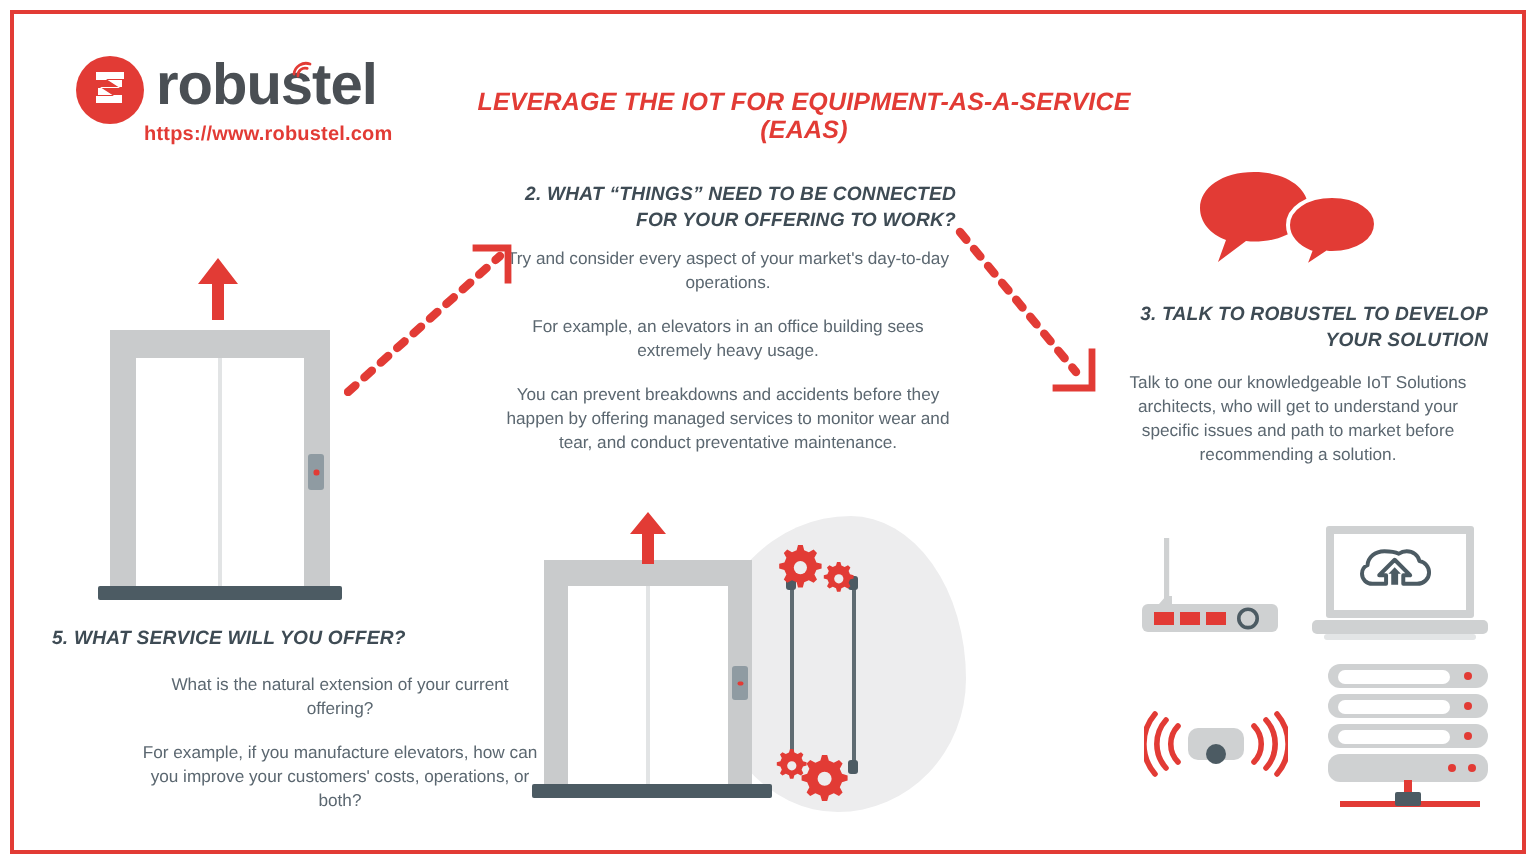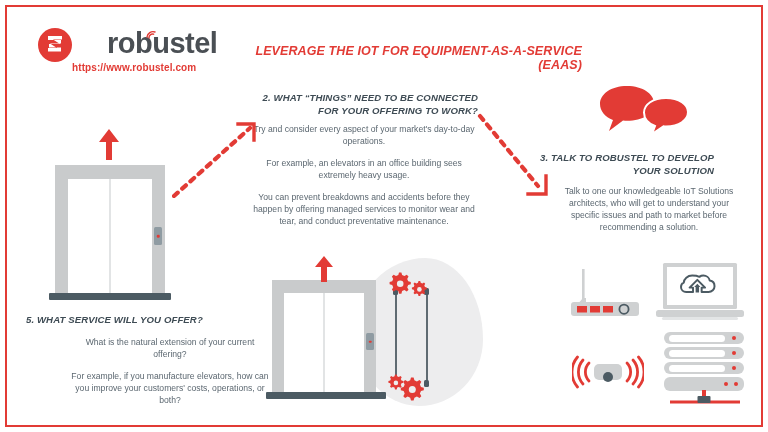--- a/index.html
+++ b/index.html
@@ -43,39 +43,38 @@
   }
   #logo-word {
     position: absolute;
     left: 40px;
     top: -2px;
     font-size: 29px;
     font-weight: 600;
     color: #4a4f54;
     letter-spacing: -0.5px;
     line-height: 34px;
-    margin-left: 29px;
   }
   #logo-url {
     position: absolute;
     left: 34px;
     top: 34px;
     font-size: 10px;
     color: #e23b35;
     letter-spacing: 0.1px;
     font-weight: bold;
   }
 
   
   #main-title {
     position: absolute;
     left: 222px;
     top: 44px;
     width: 360px;
-    text-align: right;
+    text-align: center;
     font-size: 12.5px;
     font-weight: bold;
     font-style: italic;
     color: #e23b35;
     letter-spacing: 0.1px;
   }
 
   
   .sec-heading {
     position: absolute;
@@ -97,21 +96,21 @@
   .sec-body p { margin: 0 0 10px 0; }
   .sec-body p:last-child { margin-bottom: 0; }
 
   
   #s1-heading { left: 26px; top: 314px; width: 200px; text-align: left; }
   #s1-body    { left: 22px; top: 336px; width: 200px; margin-left: 48px; }
   
   #s2-heading { left: 250px; top: 92px; width: 228px; }
   #s2-body    { left: 250px; top: 123px; width: 228px; }
   
-  #s3-heading { left: 524px; top: 152px; width: 190px; }
+  #s3-heading { left: 554px; top: 152px; width: 190px; }
   #s3-body    { left: 556px; top: 185px; width: 186px; }
 
   
   .elevator { position: absolute; }
   .elev-frame {
     position: absolute;
     background: #c9cbcc;
   }
   .elev-doors {
     position: absolute;

